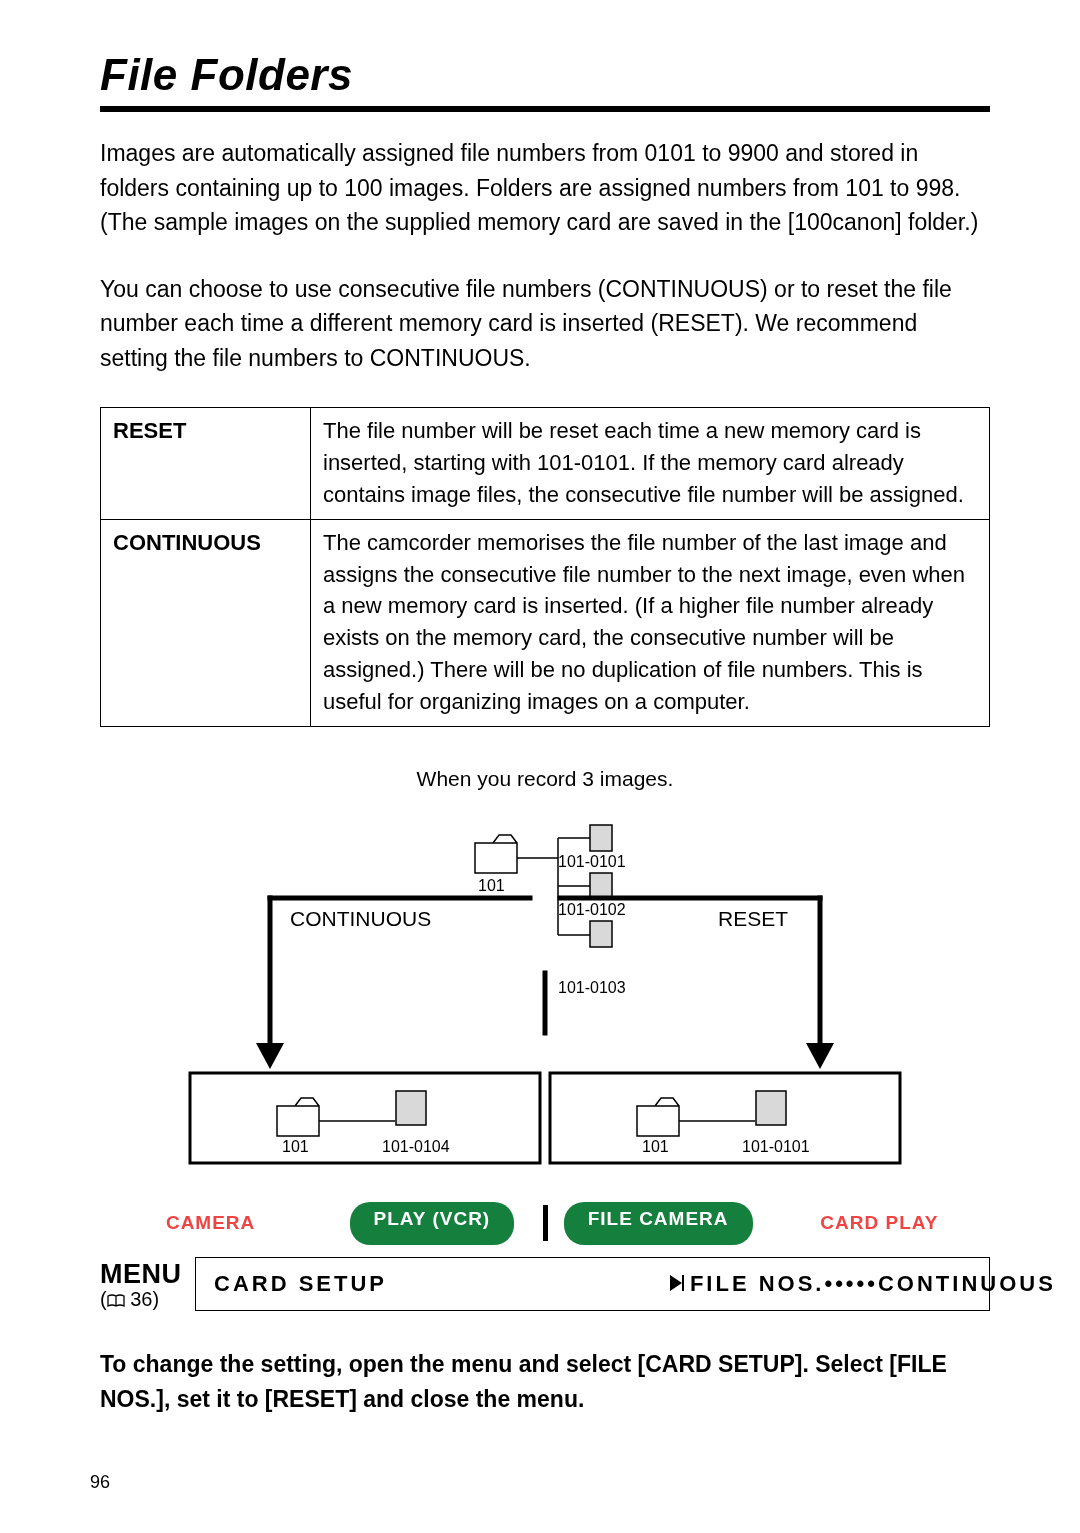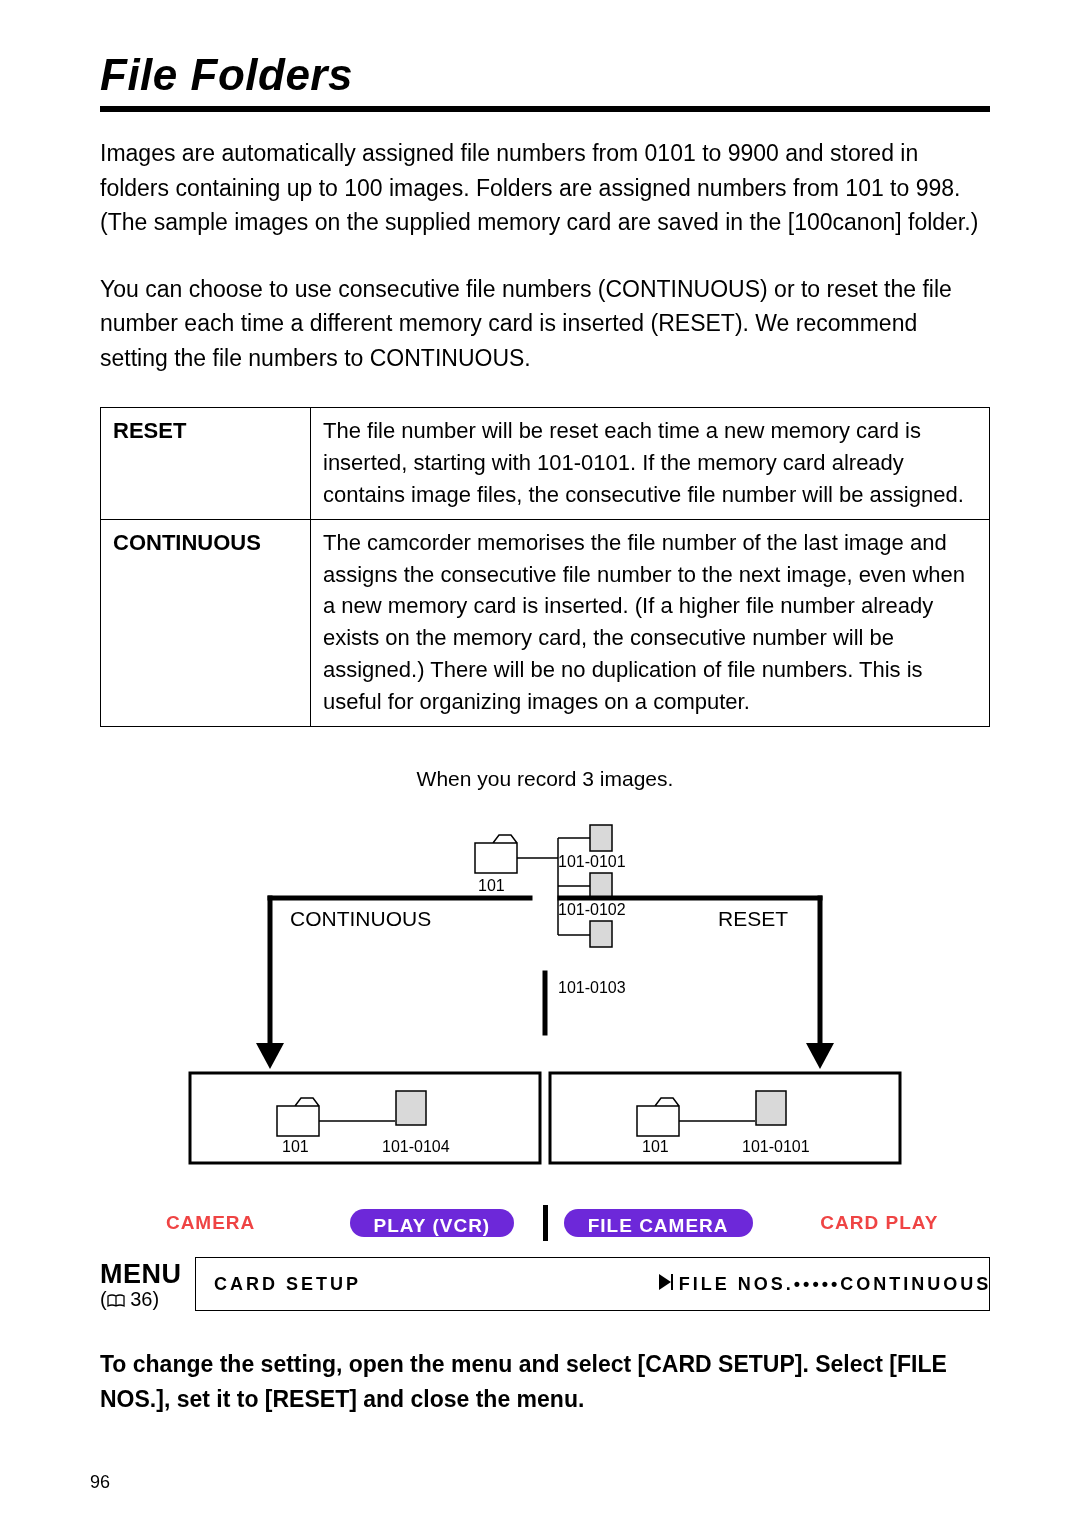--- a/index.html
+++ b/index.html
@@ -97,24 +97,24 @@
   .mode-item {
     flex: 1;
     text-align: center;
     font-size: 19px;
     font-weight: 700;
     letter-spacing: 1px;
   }
   .mode-item.dim { color: #ef4444; }
   .mode-pill {
     display: inline-block;
-    background: #6d28d9;
+    background: #15803d;
     color: #fff;
     border-radius: 20px;
-    padding: 6px 24px 0;
+    padding: 6px 24px 15px;
     font-size: 19px;
     font-weight: 700;
     letter-spacing: 1px;
   }
   .mode-divider {
     width: 5px; height: 36px; background:#000;
   }
 
   
   .menu-row {
@@ -144,21 +144,21 @@
     border: 1px solid #000;
     display: flex;
     align-items: center;
     position: relative;
   }
   .menu-half {
     height: 100%;
     display: flex;
     align-items: center;
     padding: 0 18px;
-    font-size: 18px;
+    font-size: 22px;
     font-weight: 700;
     letter-spacing: 3px;
     box-sizing: border-box;
     white-space: pre;
   }
   .menu-half.left { width: 46%; }
   .menu-half.right { position: absolute; left: 46%; right: 0; }
   .play-icon {
     display:inline-block;
     vertical-align:middle;

